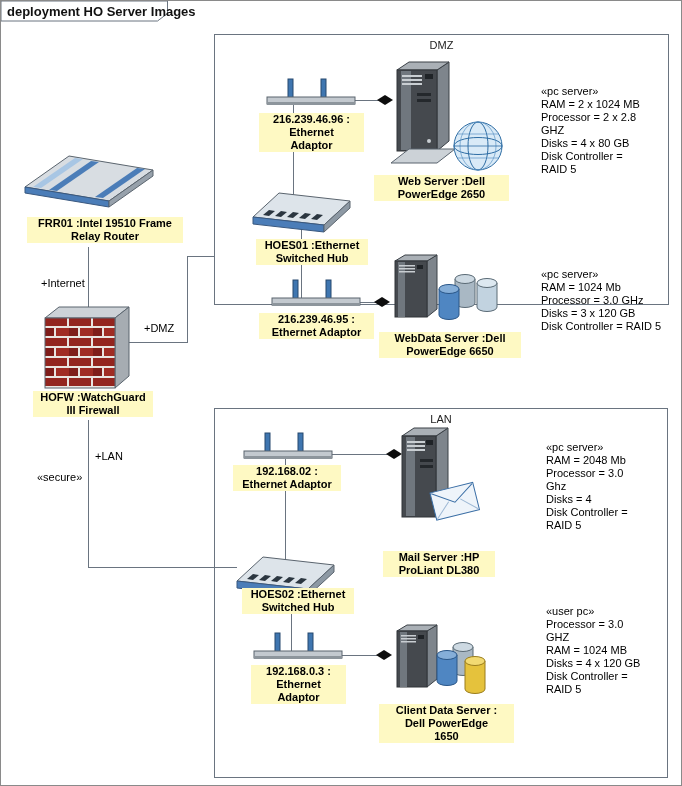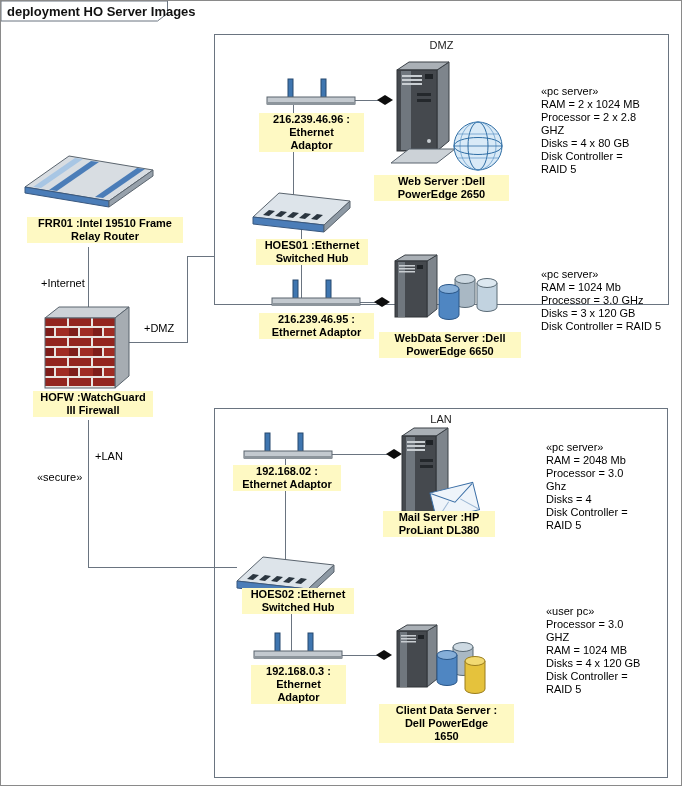--- a/index.html
+++ b/index.html
@@ -233,21 +233,21 @@
         <rect x="24" y="38" width="13" height="3" fill="#24282c"></rect>
       </g>
       <g transform="translate(34,66) rotate(-14)">
         <rect x="0" y="0" width="44" height="28" fill="#eef4fa" stroke="#3a6ea5"></rect>
         <polyline points="1,1 22,15 43,1" fill="none" stroke="#3a6ea5"></polyline>
         <polyline points="1,27 16,13" fill="none" stroke="#9db8d4"></polyline>
         <polyline points="43,27 28,13" fill="none" stroke="#9db8d4"></polyline>
       </g>
     </svg>
   </div>
-  <div class="node-label" style="left:382px; top:510px; width:112px;">Mail Server :HP
+  <div class="node-label" style="left:382px; top:550px; width:112px;">Mail Server :HP
 ProLiant DL380</div>
   <div class="spec" style="left:545px; top:440px; width:125px;">«pc server»
 RAM = 2048 Mb
 Processor = 3.0
 Ghz
 Disks = 4
 Disk Controller =
 RAID 5</div>
 
   <div class="node" style="left:232px; top:544px;">

